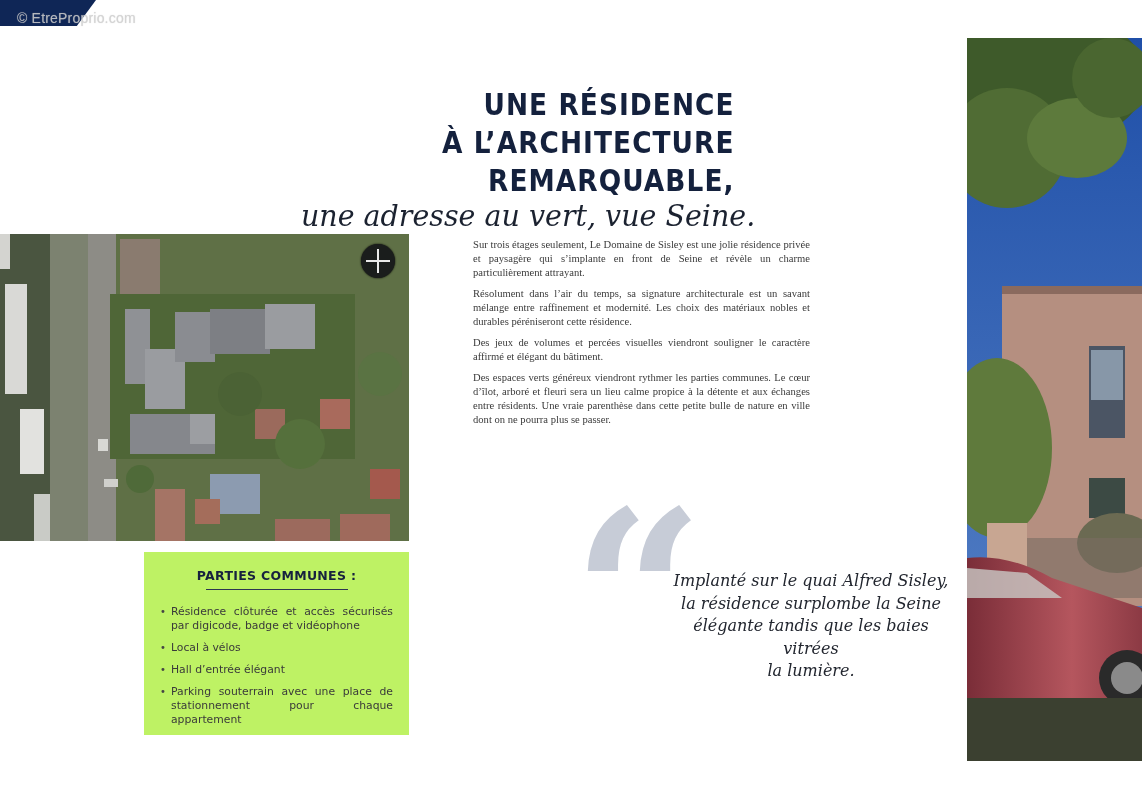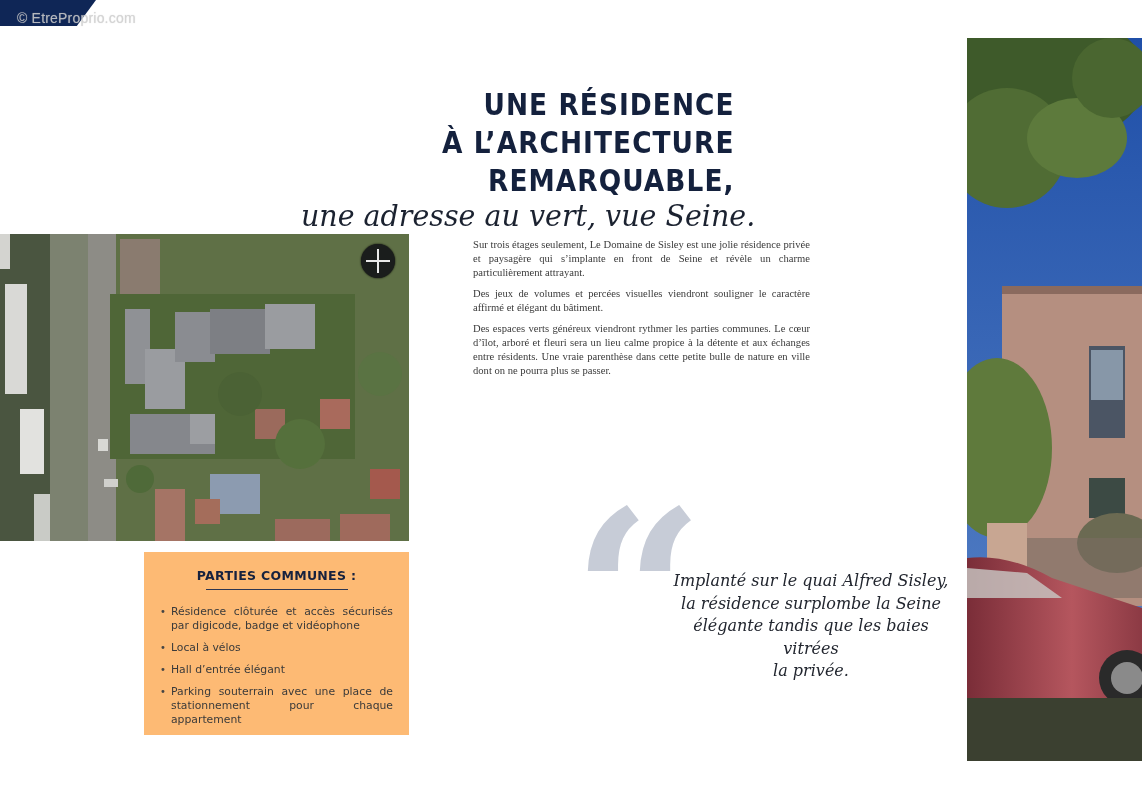--- a/index.html
+++ b/index.html
@@ -45,21 +45,21 @@
 
   .body-text {
     position: absolute; left: 473px; top: 238px; width: 337px;
     font-family: Liberation Serif, serif; font-size: 10.6px; line-height: 14px;
     color: #3a3a3a; text-align: justify;
   }
   .body-text p { margin-bottom: 7px; }
 
   .commons-box {
     position: absolute; left: 144px; top: 552px; width: 265px; height: 183px;
-    background: #fdba74; padding-top: 16px;
+    background: #bef264; padding-top: 16px;
   }
   .commons-title {
     text-align: center; font-family: "DejaVu Sans", sans-serif; font-weight: bold;
     font-size: 12.5px; color: #16213e; letter-spacing: 0.3px;
   }
   .commons-rule { width: 142px; height: 1px; background: #2d3650; margin: 6px auto 0 auto; }
   .commons-list { list-style: none; margin: 15px 16px 0 16px; }
   .commons-list li {
     position: relative; padding-left: 11px; font-size: 10.8px; line-height: 14px;
     color: #3a3a3a; margin-bottom: 8px; text-align: justify;
@@ -127,41 +127,42 @@
     <circle cx="380" cy="140" r="22" fill="#5a7343"></circle>
     <circle cx="140" cy="245" r="14" fill="#4f6a39"></circle>
     <rect x="98" y="205" width="10" height="12" fill="#d8d8d4"></rect>
     <rect x="104" y="245" width="14" height="8" fill="#d0d0cc"></rect>
   </svg>
 </div>
 <div class="compass"></div>
 
 <div class="body-text">
   <p>Sur trois étages seulement, Le Domaine de Sisley est une jolie résidence privée et paysagère qui s’implante en front de Seine et révèle un charme particulièrement attrayant.</p>
+  <p>Résolument dans l’air du temps, sa signature architecturale est un savant mélange entre raffinement et modernité. Les choix des matériaux nobles et durables péréniseront cette résidence.</p>
   <p>Des jeux de volumes et percées visuelles viendront souligner le caractère affirmé et élégant du bâtiment.</p>
   <p>Des espaces verts généreux viendront rythmer les parties communes. Le cœur d’îlot, arboré et fleuri sera un lieu calme propice à la détente et aux échanges entre résidents. Une vraie parenthèse dans cette petite bulle de nature en ville dont on ne pourra plus se passer.</p>
 </div>
 
 <div class="commons-box">
   <div class="commons-title">PARTIES COMMUNES :</div>
   <div class="commons-rule"></div>
   <ul class="commons-list">
     <li><span class="bullet">•</span><span>Résidence clôturée et accès sécurisés par digicode, badge et vidéophone</span></li>
     <li><span class="bullet">•</span><span>Local à vélos</span></li>
     <li><span class="bullet">•</span><span>Hall d’entrée élégant</span></li>
     <li><span class="bullet">•</span><span>Parking souterrain avec une place de stationnement pour chaque appartement</span></li>
   </ul>
 </div>
 
 <div class="quote-mark">“</div>
 <div class="quote-text">
   <div>Implanté sur le quai Alfred Sisley,</div>
   <div>la résidence surplombe la Seine</div>
   <div>élégante tandis que les baies vitrées</div>
-  <div>la privée.</div>
+  <div>la lumière.</div>
 </div>
 
 <div class="side-photo">
   <svg width="175" height="723" viewBox="0 0 175 723">
     <defs>
       <linearGradient id="sky" x1="0" y1="0" x2="0" y2="1">
         <stop offset="0" stop-color="#1f4fa8"></stop>
         <stop offset="1" stop-color="#5b86c9"></stop>
       </linearGradient>
       <linearGradient id="car" x1="0" y1="0" x2="1" y2="0">

